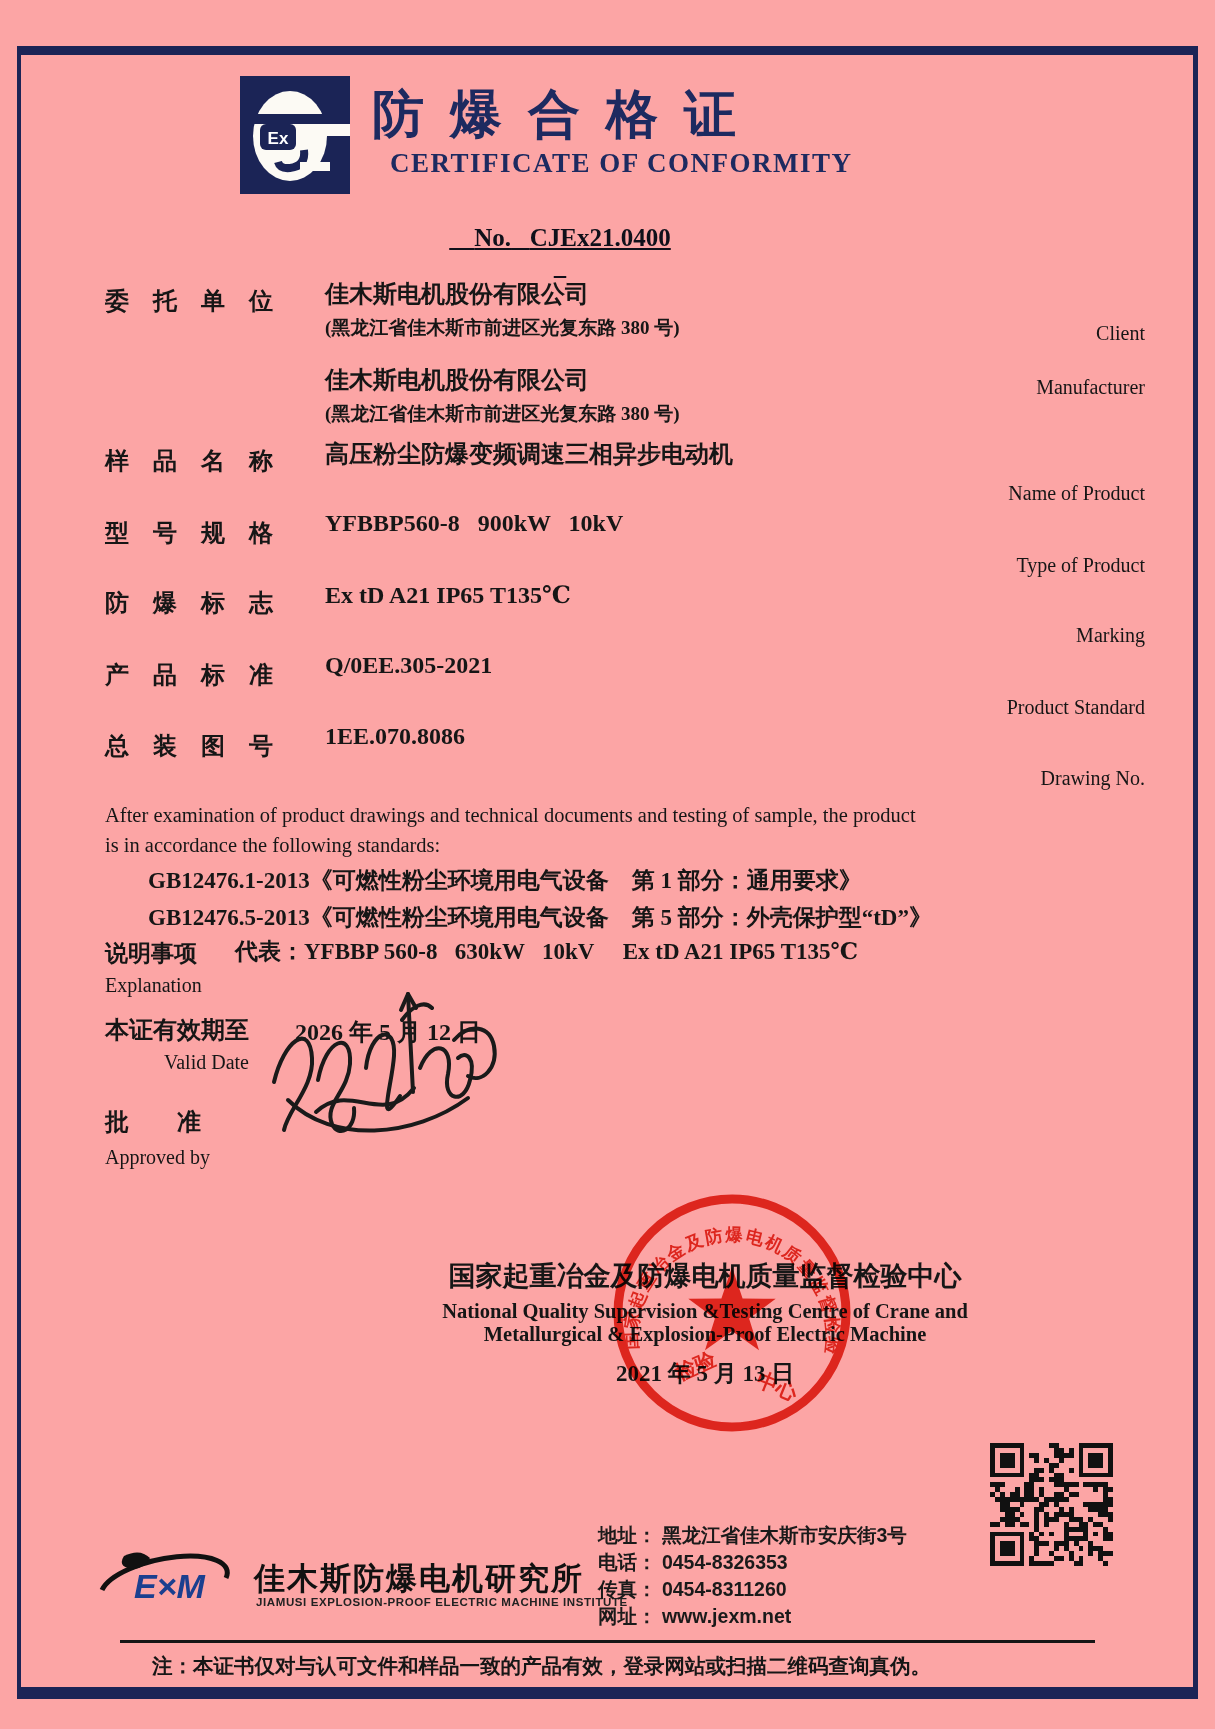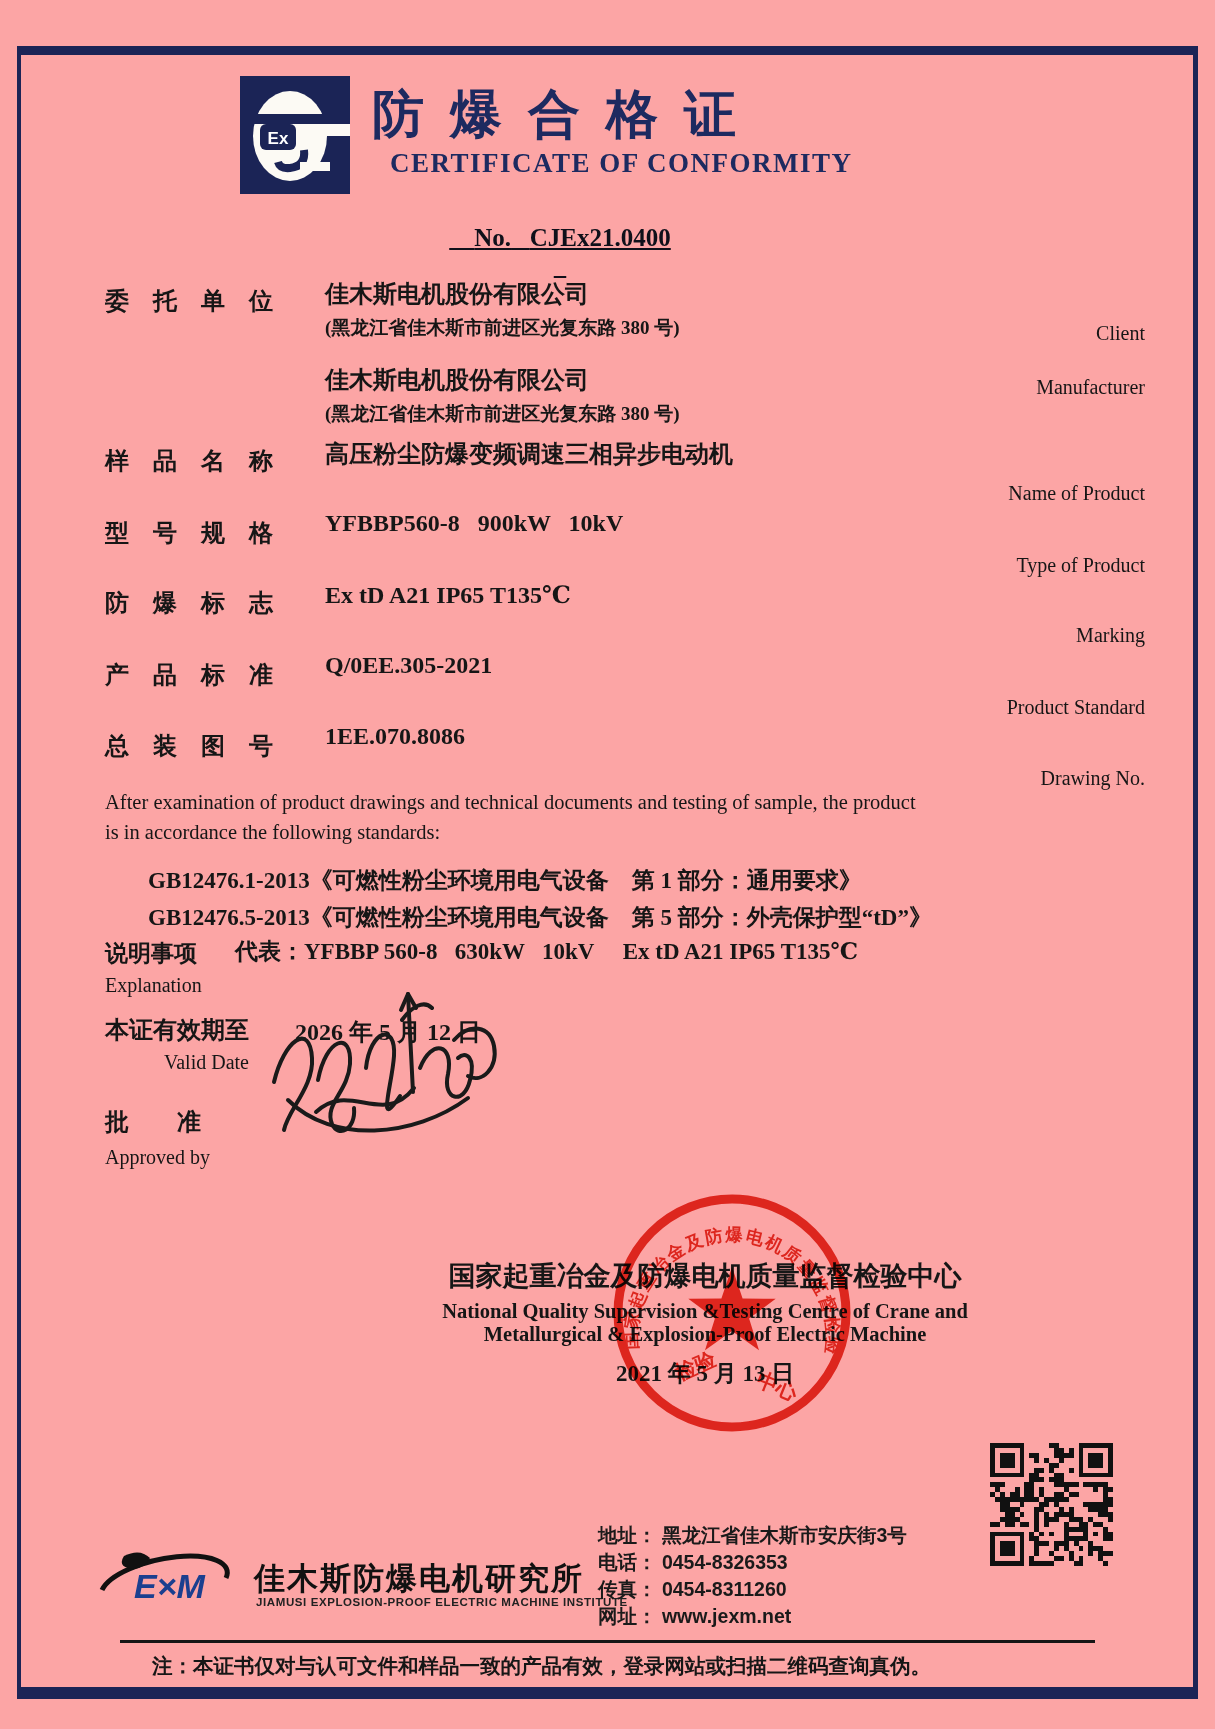--- a/index.html
+++ b/index.html
@@ -92,21 +92,21 @@
     <div class="lab-en">Product Standard</div>
     <div class="val">Q/0EE.305-2021</div>
   </div>
   <div class="row" style="top:711px;">
     <div class="lab-zh">总 装 图 号</div>
     <div class="lab-en">Drawing No.</div>
     <div class="val">1EE.070.8086</div>
   </div>
 
   <div class="abs" style="left:105px;top:782px;width:1020px;">
-    <div class="stmt-en" style="margin-top:5px;">After examination of product drawings and technical documents and testing of sample, the product</div>
+    <div class="stmt-en" style="margin-top:18px;">After examination of product drawings and technical documents and testing of sample, the product</div>
     <div class="stmt-en">is in accordance the following standards:</div>
   </div>
 
   <div class="abs" style="left:148px;top:862px;">
     <div class="std-line">GB12476.1-2013《可燃性粉尘环境用电气设备　第 1 部分：通用要求》</div>
     <div class="std-line">GB12476.5-2013《可燃性粉尘环境用电气设备　第 5 部分：外壳保护型“tD”》</div>
   </div>
 
   <div class="abs" style="left:105px;top:938px;">
     <div class="lab-zh tight" style="font-size:23px;">说明事项</div>

